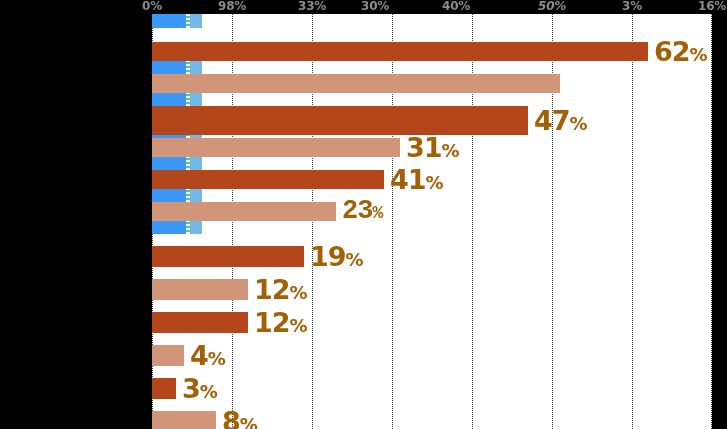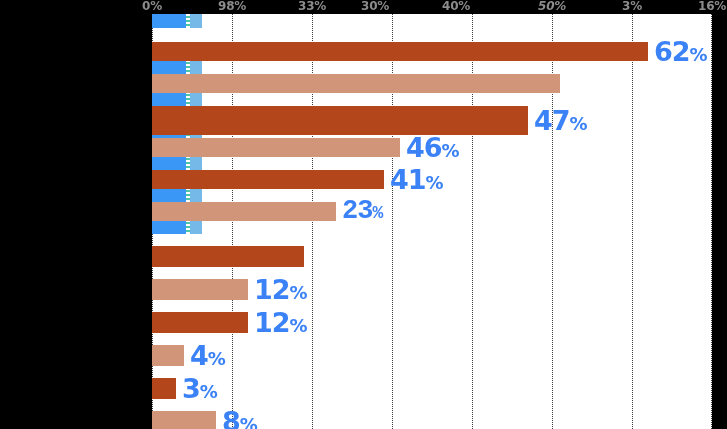--- a/index.html
+++ b/index.html
@@ -54,21 +54,21 @@
   }
   .bar{
     position:absolute;
     left:0; top:0;
     height:100%;
   }
   .bar-label{
     position:absolute;
     top:50%;
     transform:translateY(-52%);
-    color:#3b82f6;
+    color:#a16207;
     font-weight:bold;
     font-size:27px;
     line-height:1;
     white-space:nowrap;
     letter-spacing:-1px;
   }
   .bar-label .pct{
     font-size:18px;
     letter-spacing:-0.5px;
   }
@@ -189,32 +189,33 @@
         </div>
         <div class="bar-row" style="top: 60px; height: 19px; width: 560px;">
           <div class="bar" style="width: 408px; background: rgb(209, 150, 121);"></div>
         </div>
         <div class="bar-row" style="top: 92px; height: 29px; width: 560px;">
           <div class="bar" style="width: 376px; background: rgb(180, 70, 27);"></div>
           <div class="bar-label" style="left: 382px;"><span>47</span><span class="pct">%</span></div>
         </div>
         <div class="bar-row" style="top: 124px; height: 19px; width: 560px;">
           <div class="bar" style="width: 248px; background: rgb(209, 150, 121);"></div>
-          <div class="bar-label" style="left: 254px;"><span>46</span><span class="pct">%</span></div>
+          <div class="bar-label" style="left: 254px;"><span>31</span><span class="pct">%</span></div>
         </div>
         <div class="bar-row" style="top: 156px; height: 19px; width: 560px;">
           <div class="bar" style="width: 232px; background: rgb(180, 70, 27);"></div>
           <div class="bar-label" style="left: 238px;"><span>41</span><span class="pct">%</span></div>
         </div>
         <div class="bar-row" style="top: 188px; height: 19px; width: 608px; font-family: Liberation Mono, monospace;">
           <div class="bar" style="width: 184px; background: rgb(209, 150, 121);"></div>
           <div class="bar-label" style="left: 190px;"><span>23</span><span class="pct">%</span></div>
         </div>
         <div class="bar-row" style="top: 232px; height: 21px; width: 560px;">
           <div class="bar" style="width: 152px; background: rgb(180, 70, 27);"></div>
+          <div class="bar-label" style="left: 158px;"><span>19</span><span class="pct">%</span></div>
         </div>
         <div class="bar-row" style="top: 265px; height: 21px; width: 560px;">
           <div class="bar" style="width: 96px; background: rgb(209, 150, 121);"></div>
           <div class="bar-label" style="left: 102px;"><span>12</span><span class="pct">%</span></div>
         </div>
         <div class="bar-row" style="top: 298px; height: 21px; width: 560px;">
           <div class="bar" style="width: 96px; background: rgb(180, 70, 27);"></div>
           <div class="bar-label" style="left: 102px;"><span>12</span><span class="pct">%</span></div>
         </div>
         <div class="bar-row" style="top: 331px; height: 21px; width: 560px;">

